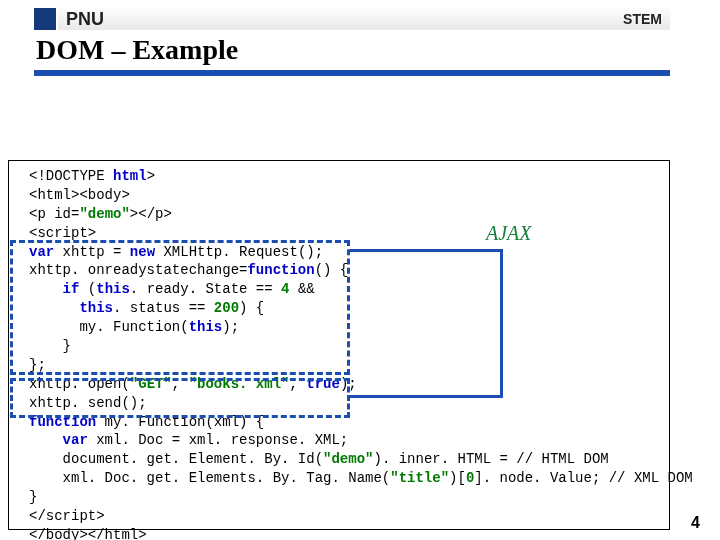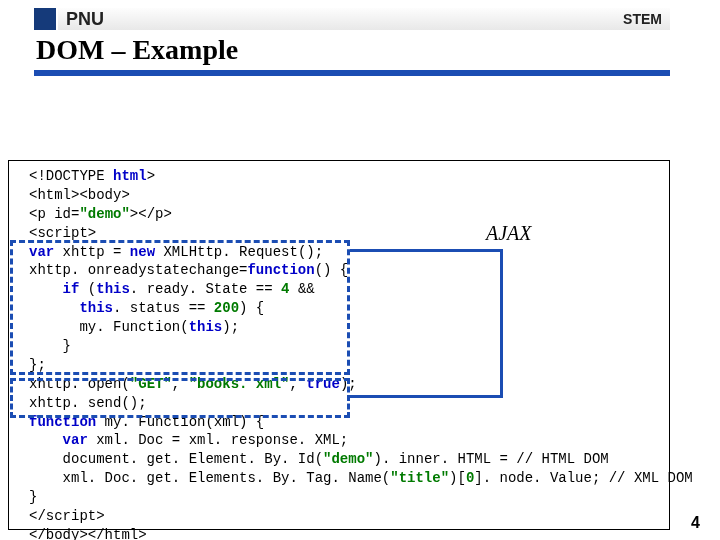--- a/index.html
+++ b/index.html
@@ -78,21 +78,21 @@
   .dashed-box {
     position: absolute;
     border: 3px dashed #1b4db3;
     pointer-events: none;
   }
   .ajax-label {
     position: absolute;
     font-family: Georgia, 'Times New Roman', serif;
     font-style: italic;
     font-size: 20px;
-    color: #000000;
+    color: #15803d;
   }
   .callout-line {
     position: absolute;
     background: #1b4db3;
   }
   .page-num {
     position: absolute;
     bottom: 8px;
     right: 20px;
     font-size: 16px;

